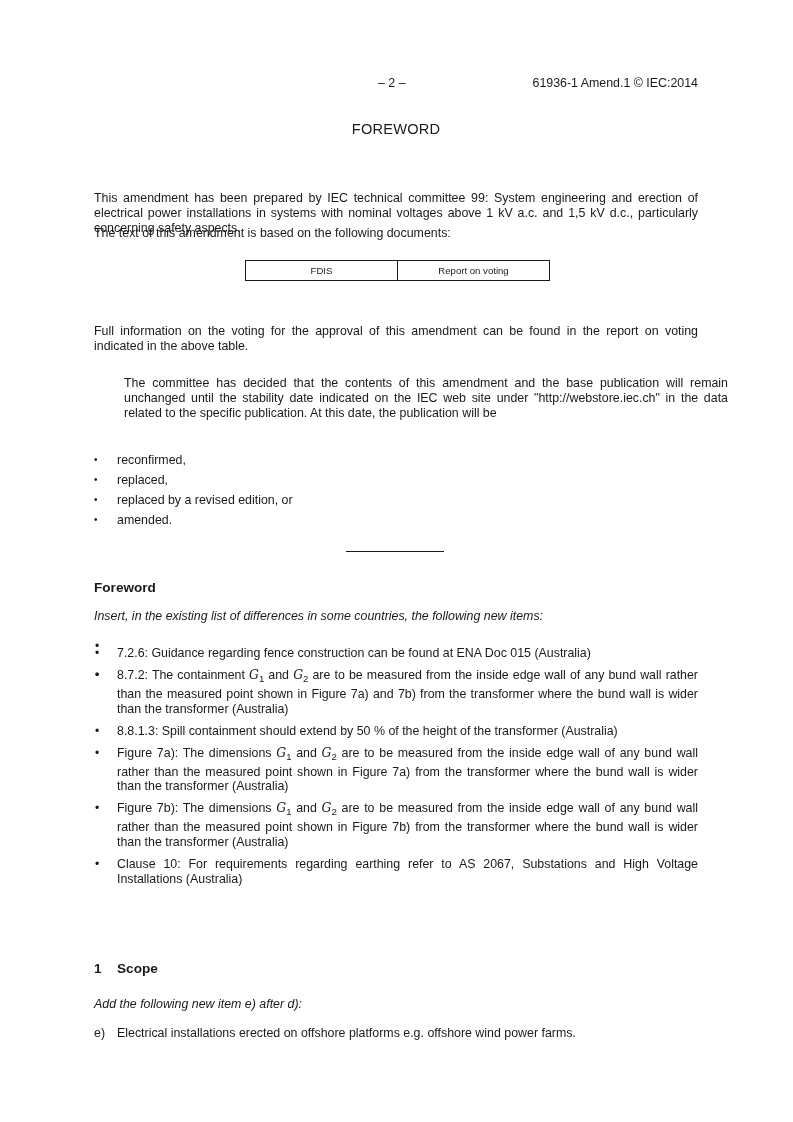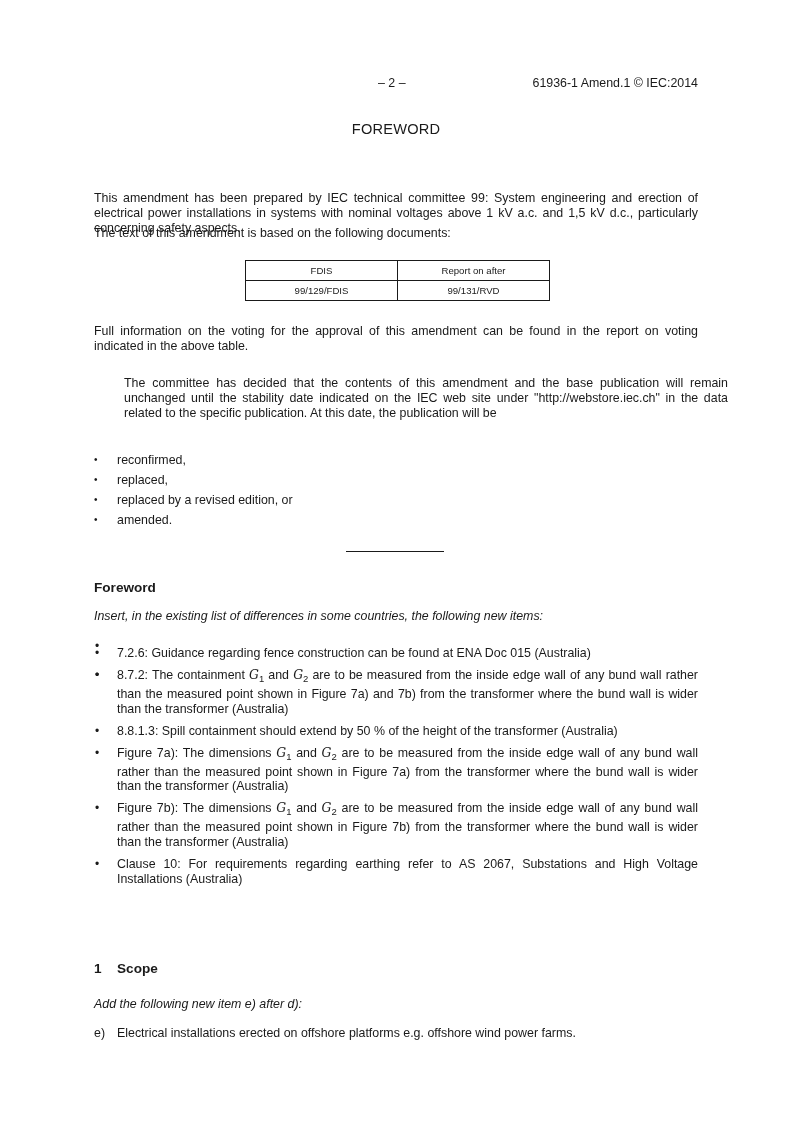--- a/index.html
+++ b/index.html
@@ -43,25 +43,21 @@
   <div class="title">FOREWORD</div>
 
   <div class="p last-left" style="top:159px;margin-top:32px;">This amendment has been prepared by IEC technical committee 99: System engineering and erection of electrical power installations in systems with nominal voltages above 1 kV a.c. and 1,5 kV d.c., particularly concerning safety aspects.</div>
 
   <div class="p" style="top:226px;">The text of this amendment is based on the following documents:</div>
 
   <table class="docs">
     <tbody>
         <tr>
       <td>FDIS</td>
-      <td>Report on after</td>
-    </tr>
-    <tr>
-      <td>99/129/FDIS</td>
-      <td>99/131/RVD</td>
+      <td>Report on voting</td>
     </tr>
   </tbody>
     </table>
 
   <div class="p last-left" style="top:324px;">Full information on the voting for the approval of this amendment can be found in the report on voting indicated in the above table.</div>
 
   <div class="p last-left" style="top:376px;margin-left:30px;">The committee has decided that the contents of this amendment and the base publication will remain unchanged until the stability date indicated on the IEC web site under "http://webstore.iec.ch" in the data related to the specific publication. At this date, the publication will be</div>
 
   <ul class="simple">
     <li><span class="b">•</span><span>reconfirmed,</span></li>

